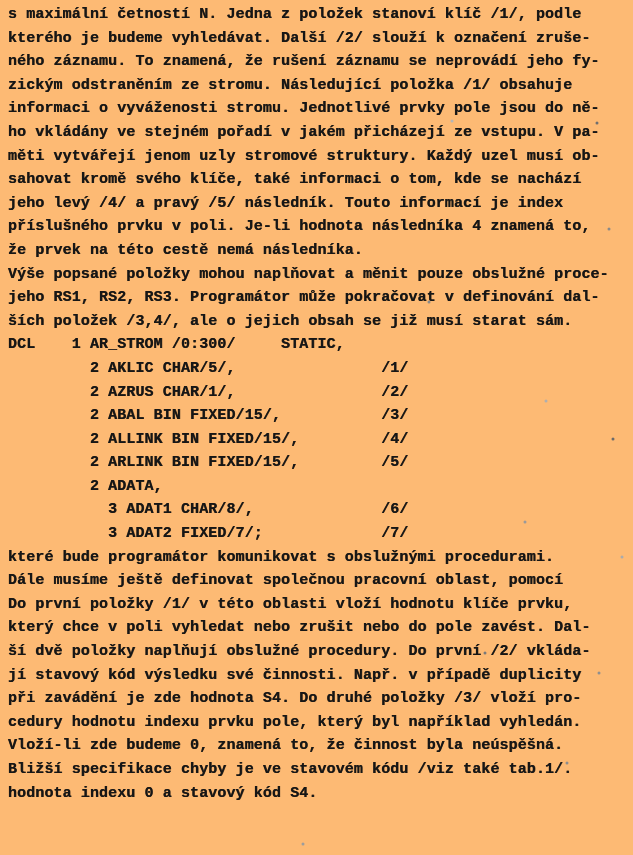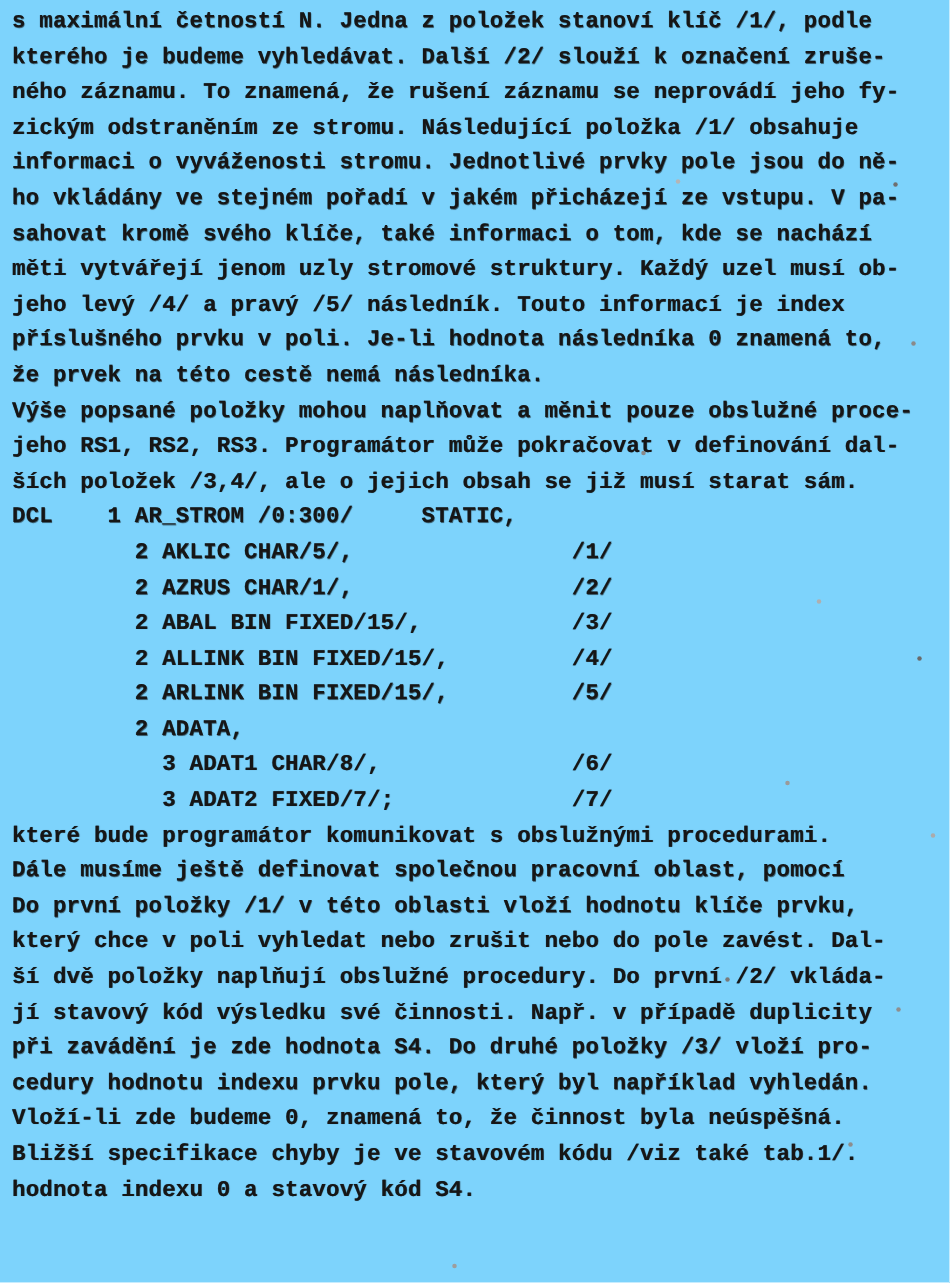--- a/index.html
+++ b/index.html
@@ -4,21 +4,21 @@
 <style>
   html, body {
     margin: 0;
     padding: 0;
     background: #ffffff;
   }
   .page {
     position: relative;
     width: 633px;
     height: 855px;
-    background: #7dd3fc;
+    background: #fdba74;
     overflow: hidden;
     font-family: "Liberation Mono", "DejaVu Sans Mono", monospace;
     font-weight: 700;
     color: #161616;
   }
   .text-body {
     position: absolute;
     top: 3px;
     left: 8px;
     right: 4px;
@@ -58,24 +58,24 @@
 <body>
 
 <div class="page">
   <div class="text-body" id="text-body">
       <div class="line">s maximální četností N. Jedna z položek stanoví klíč /1/, podle</div>
       <div class="line">kterého je budeme vyhledávat. Další /2/ slouží k označení zruše-</div>
       <div class="line">ného záznamu. To znamená, že rušení záznamu se neprovádí jeho fy-</div>
       <div class="line">zickým odstraněním ze stromu. Následující položka /1/ obsahuje</div>
       <div class="line">informaci o vyváženosti stromu. Jednotlivé prvky pole jsou do ně-</div>
       <div class="line">ho vkládány ve stejném pořadí v jakém přicházejí ze vstupu. V pa-</div>
+      <div class="line">měti vytvářejí jenom uzly stromové struktury. Každý uzel musí ob-</div>
       <div class="line">sahovat kromě svého klíče, také informaci o tom, kde se nachází</div>
-      <div class="line">měti vytvářejí jenom uzly stromové struktury. Každý uzel musí ob-</div>
       <div class="line">jeho levý /4/ a pravý /5/ následník. Touto informací je index</div>
-      <div class="line">příslušného prvku v poli. Je-li hodnota následníka 0 znamená to,</div>
+      <div class="line">příslušného prvku v poli. Je-li hodnota následníka 4 znamená to,</div>
       <div class="line">že prvek na této cestě nemá následníka.</div>
       <div class="line">Výše popsané položky mohou naplňovat a měnit pouze obslužné proce-</div>
       <div class="line">jeho RS1, RS2, RS3. Programátor může pokračovat v definování dal-</div>
       <div class="line">ších položek /3,4/, ale o jejich obsah se již musí starat sám.</div>
       <div class="line">DCL    1 AR_STROM /0:300/     STATIC,</div>
       <div class="line">         2 AKLIC CHAR/5/,                /1/</div>
       <div class="line">         2 AZRUS CHAR/1/,                /2/</div>
       <div class="line">         2 ABAL BIN FIXED/15/,           /3/</div>
       <div class="line">         2 ALLINK BIN FIXED/15/,         /4/</div>
       <div class="line">         2 ARLINK BIN FIXED/15/,         /5/</div>

